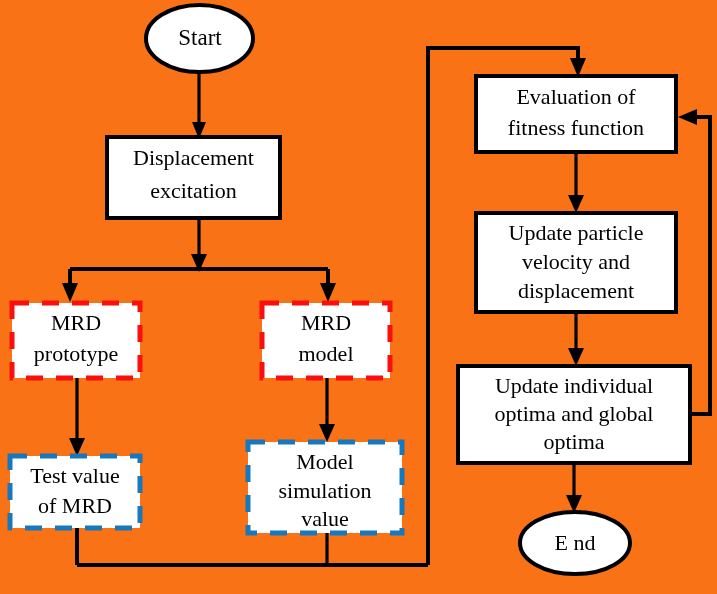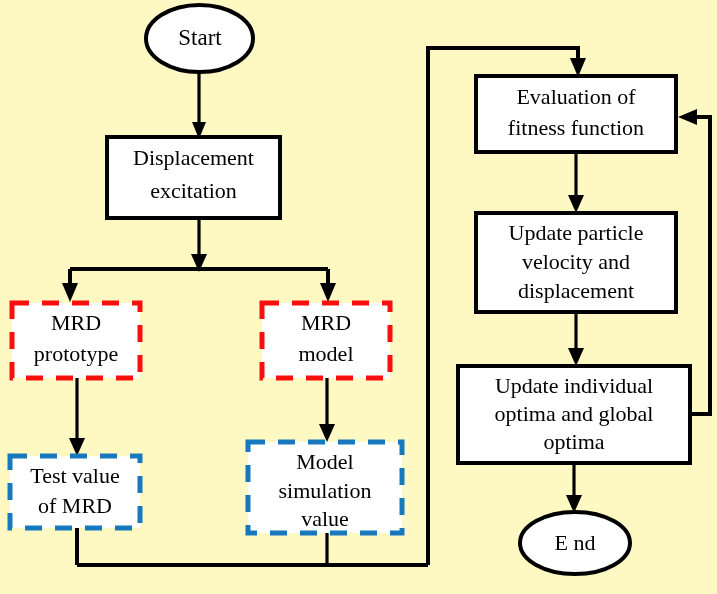--- a/index.html
+++ b/index.html
@@ -4,21 +4,21 @@
 <style>
   html, body {
     margin: 0;
     padding: 0;
     background: #ffffff;
   }
   #canvas-wrap {
     position: relative;
     width: 717px;
     height: 594px;
-    background: #fef9c3;
+    background: #f97316;
     overflow: hidden;
   }
   svg#flowchart {
     display: block;
     width: 717px;
     height: 594px;
   }
   .node-label {
     font-family: "Liberation Serif", "DejaVu Serif", serif;
     fill: #000000;

